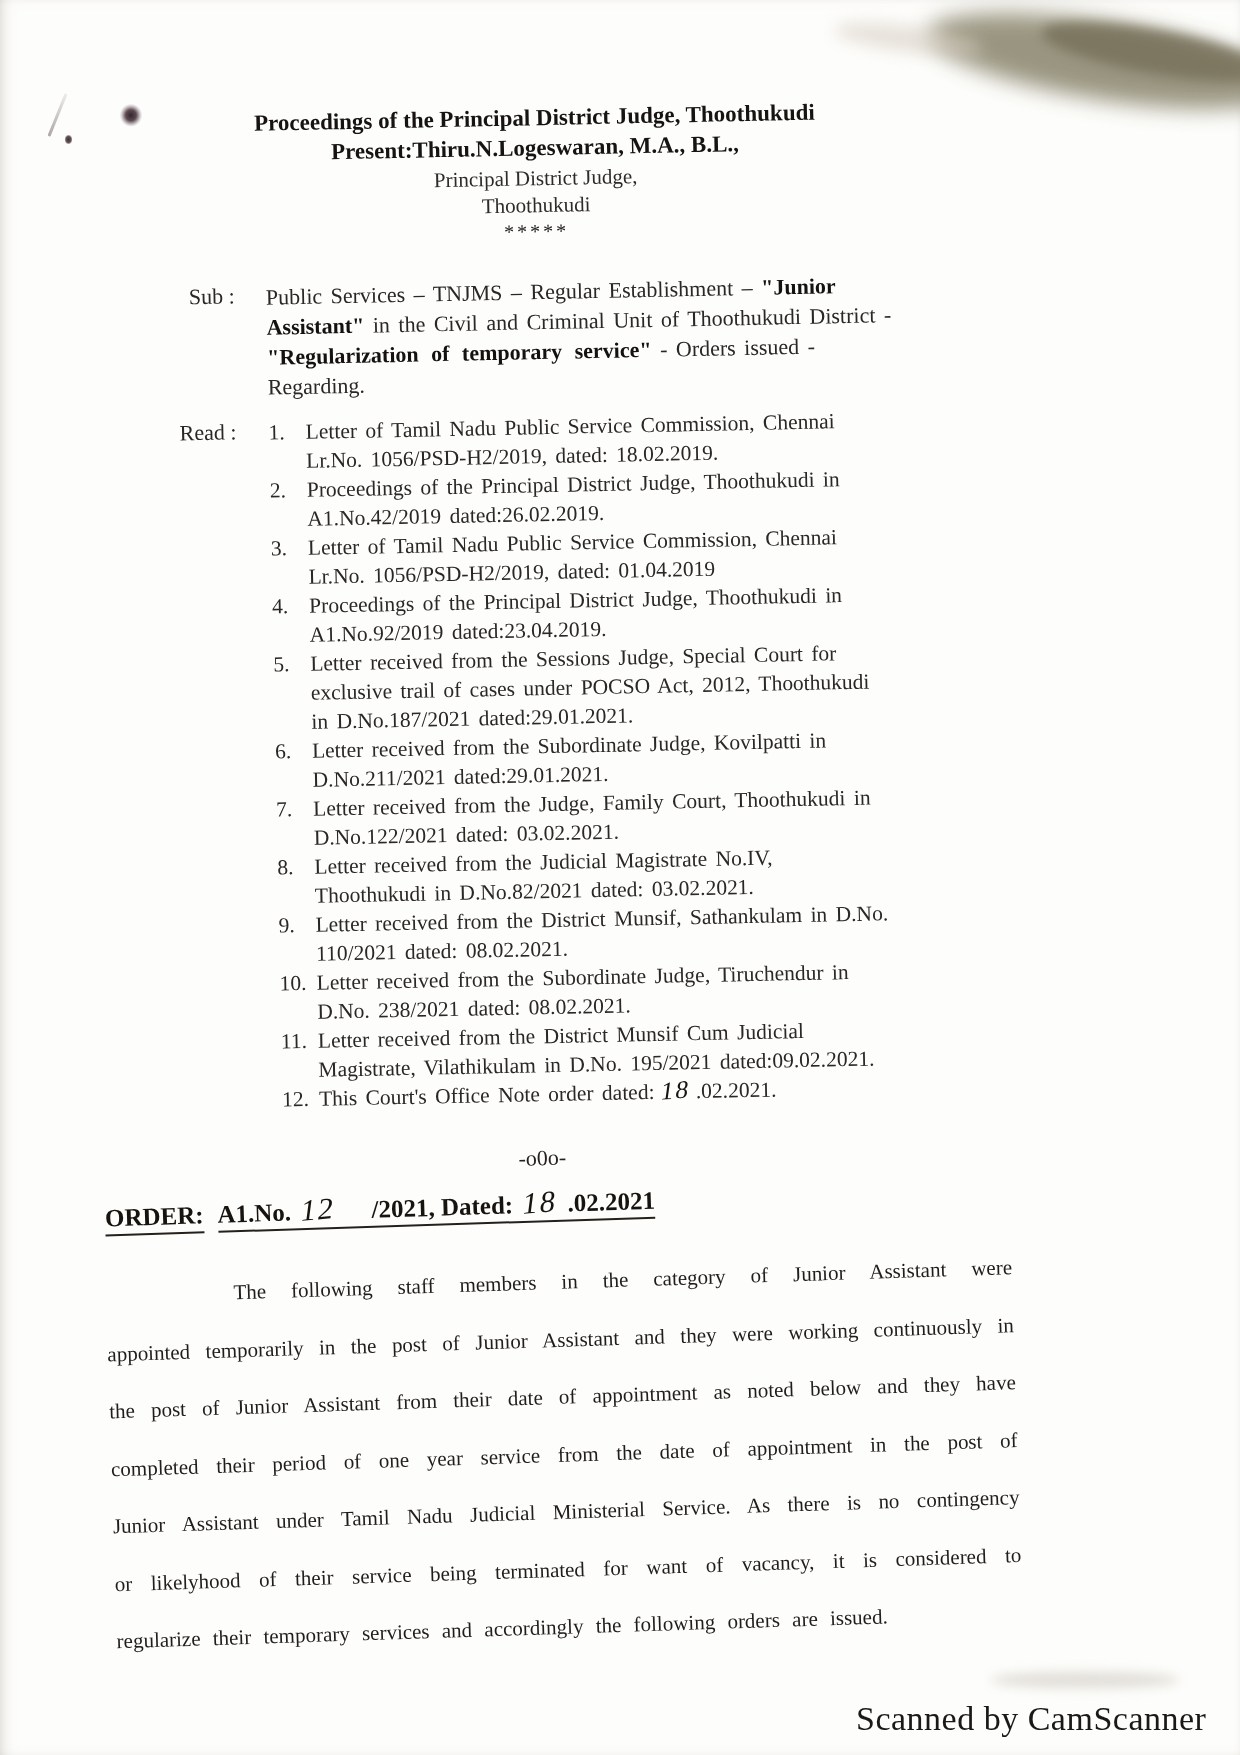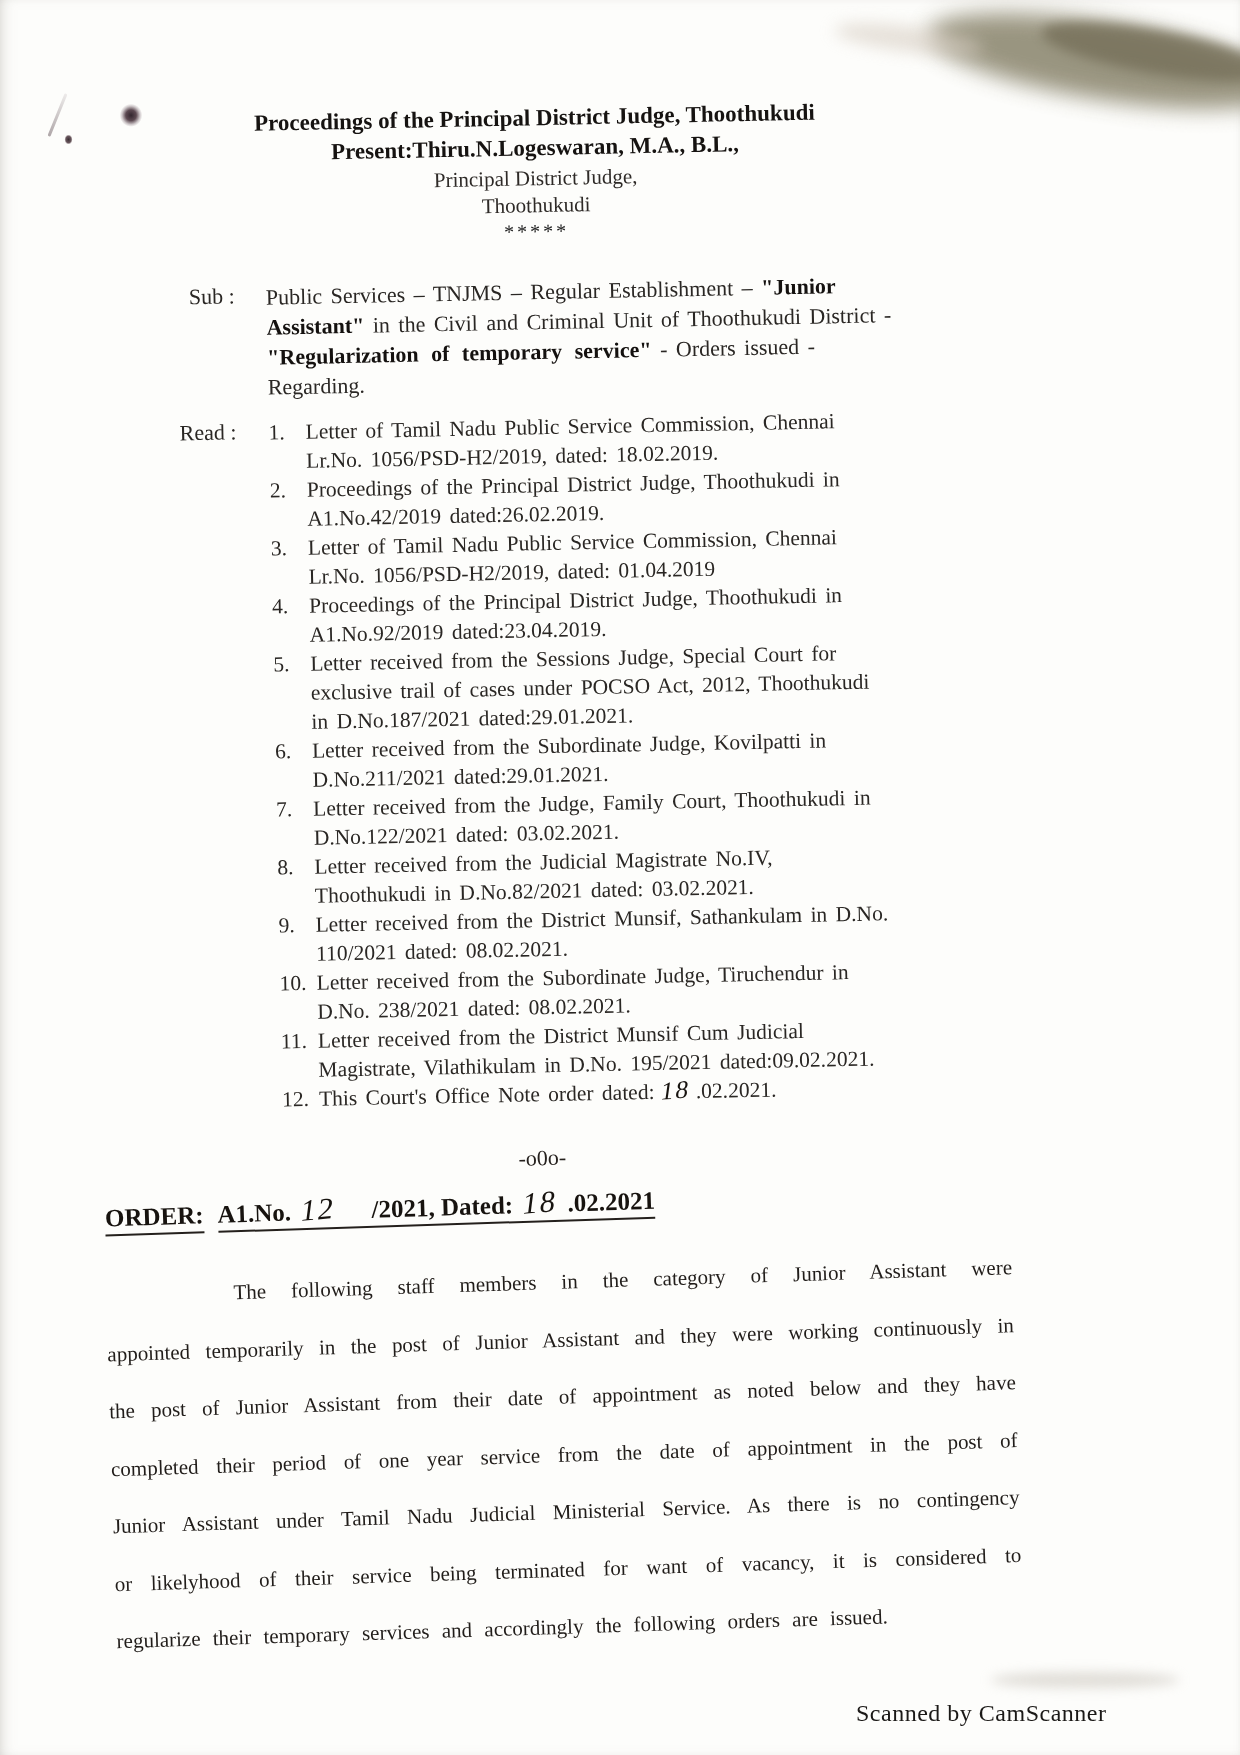--- a/index.html
+++ b/index.html
@@ -50,21 +50,21 @@
   .order .gap{display:inline-block;width:14px;}
   .hw{display:inline-block;font-weight:normal;font-size:1.22em;line-height:1;transform:skewX(-12deg) rotate(-3deg);letter-spacing:2px;margin:0 10px;color:#17130f;}
   .hw-tail{margin-right:36px;}
   .hw-sm{font-size:1.18em;margin:0 6px;}
 
   .para{width:907px;margin:36px 0 0 104px;font-size:21px;color:#211d1a;}
   .pline{height:57.5px;line-height:57.5px;text-align:justify;text-align-last:justify;word-spacing:1px;overflow:visible;}
   .pline.first{padding-left:128px;width:779px;}
   .pline.last{text-align-last:left;word-spacing:7px;}
 
-  .watermark{position:absolute;left:856px;top:1700px;font-size:24px;color:#1b1917;letter-spacing:.5px;}
+  .watermark{position:absolute;left:856px;top:1700px;font-size:34px;color:#1b1917;letter-spacing:.5px;}
 </style>
 </head>
 <body>
 
 <div class="page">
 
   <div class="smudge-a"></div>
   <div class="smudge-b"></div>
   <div class="smudge-c"></div>
   <div class="smudge-d"></div>

